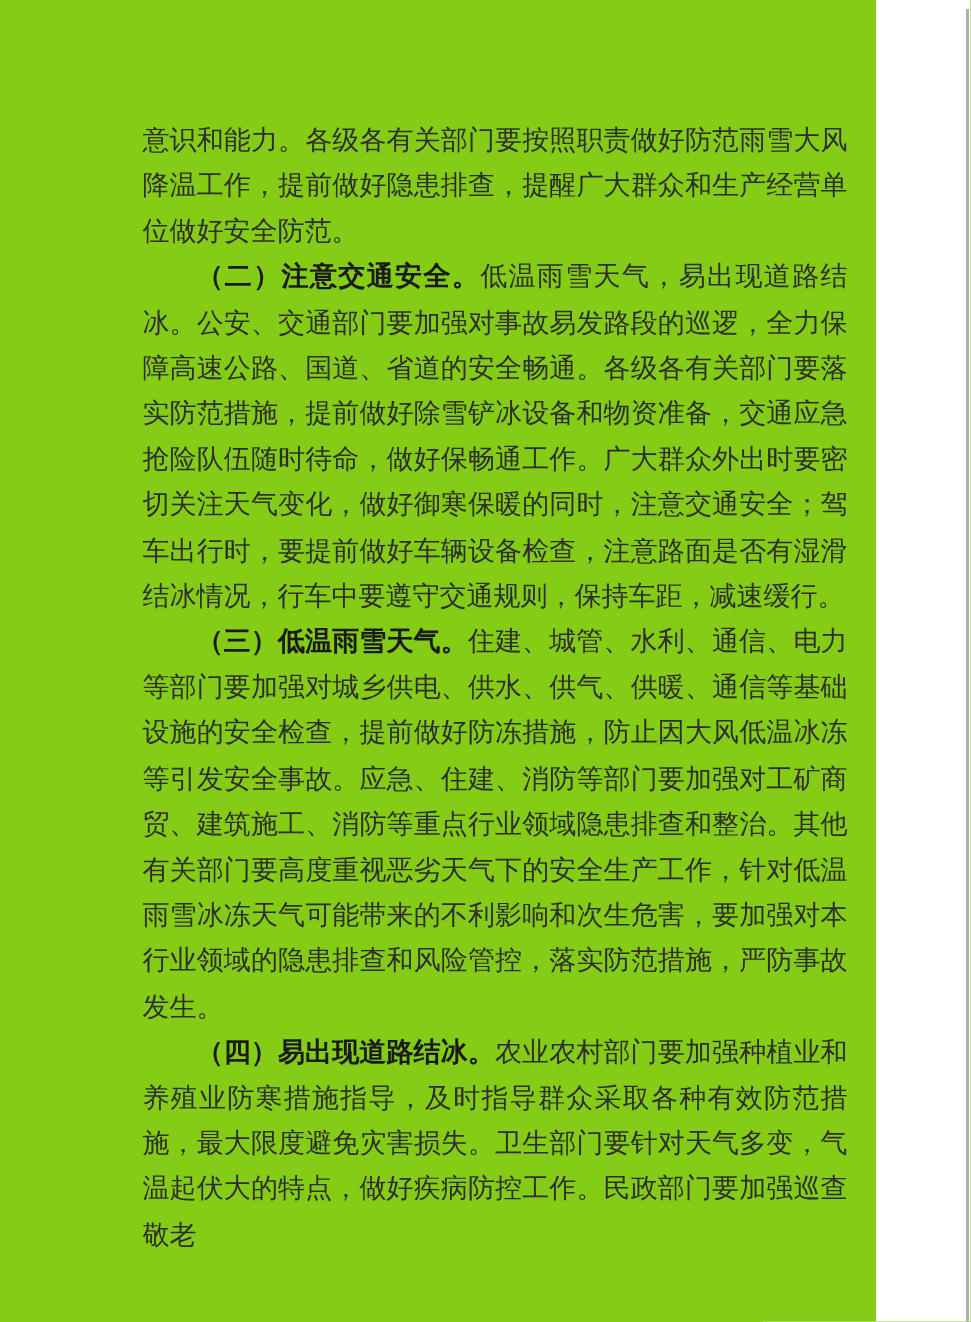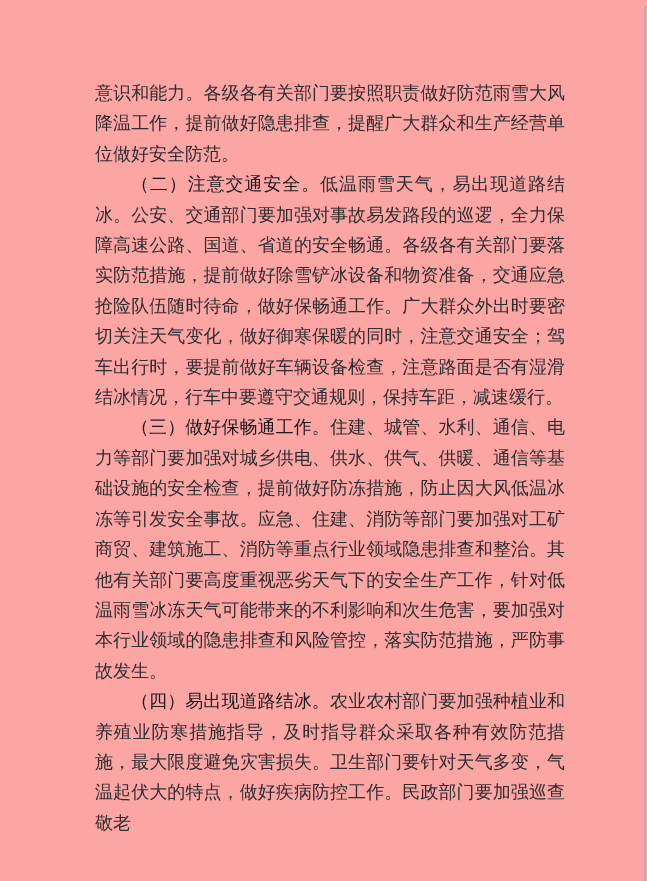--- a/index.html
+++ b/index.html
@@ -11,23 +11,23 @@
     height: 881px;
     background: #ffffff;
     position: relative;
     overflow: hidden;
     font-family: "Liberation Serif", serif;
   }
   .page {
     position: absolute;
     left: 0;
     top: 0;
-    width: 647px;
+    width: 584px;
     height: 881px;
-    background: #fca5a5;
+    background: #84cc16;
   }
   .page-edge-right {
     position: absolute;
     left: 644px;
     top: 6px;
     width: 2px;
     height: 875px;
     background: #b0b0b0;
   }
   .text-block {
@@ -44,39 +44,39 @@
   }
   .para {
     margin: 0;
     padding: 0;
   }
   .para.indent {
     text-indent: 2em;
   }
   .para-heading {
     font-family: "Liberation Sans", sans-serif;
-    font-weight: normal;
+    font-weight: bold;
     color: #1a1a1a;
   }
   .para-body {
     font-family: "Liberation Serif", serif;
   }
 </style>
 </head>
 <body>
 
 <div class="page">
 
   <div class="text-block">
 
     <p class="para"><span class="para-heading"></span><span class="para-body">意识和能力。各级各有关部门要按照职责做好防范雨雪大风降温工作，提前做好隐患排查，提醒广大群众和生产经营单位做好安全防范。</span></p>
 
     <p class="para indent"><span class="para-heading">（二）注意交通安全。</span><span class="para-body">低温雨雪天气，易出现道路结冰。公安、交通部门要加强对事故易发路段的巡逻，全力保障高速公路、国道、省道的安全畅通。各级各有关部门要落实防范措施，提前做好除雪铲冰设备和物资准备，交通应急抢险队伍随时待命，做好保畅通工作。广大群众外出时要密切关注天气变化，做好御寒保暖的同时，注意交通安全；驾车出行时，要提前做好车辆设备检查，注意路面是否有湿滑结冰情况，行车中要遵守交通规则，保持车距，减速缓行。</span></p>
 
-    <p class="para indent"><span class="para-heading">（三）做好保畅通工作。</span><span class="para-body">住建、城管、水利、通信、电力等部门要加强对城乡供电、供水、供气、供暖、通信等基础设施的安全检查，提前做好防冻措施，防止因大风低温冰冻等引发安全事故。应急、住建、消防等部门要加强对工矿商贸、建筑施工、消防等重点行业领域隐患排查和整治。其他有关部门要高度重视恶劣天气下的安全生产工作，针对低温雨雪冰冻天气可能带来的不利影响和次生危害，要加强对本行业领域的隐患排查和风险管控，落实防范措施，严防事故发生。</span></p>
+    <p class="para indent"><span class="para-heading">（三）低温雨雪天气。</span><span class="para-body">住建、城管、水利、通信、电力等部门要加强对城乡供电、供水、供气、供暖、通信等基础设施的安全检查，提前做好防冻措施，防止因大风低温冰冻等引发安全事故。应急、住建、消防等部门要加强对工矿商贸、建筑施工、消防等重点行业领域隐患排查和整治。其他有关部门要高度重视恶劣天气下的安全生产工作，针对低温雨雪冰冻天气可能带来的不利影响和次生危害，要加强对本行业领域的隐患排查和风险管控，落实防范措施，严防事故发生。</span></p>
 
     <p class="para indent"><span class="para-heading">（四）易出现道路结冰。</span><span class="para-body">农业农村部门要加强种植业和养殖业防寒措施指导，及时指导群众采取各种有效防范措施，最大限度避免灾害损失。卫生部门要针对天气多变，气温起伏大的特点，做好疾病防控工作。民政部门要加强巡查敬老</span></p>
 
   </div>
 
   <div class="page-edge-right"></div>
 
 </div>
 
 </body></html>

